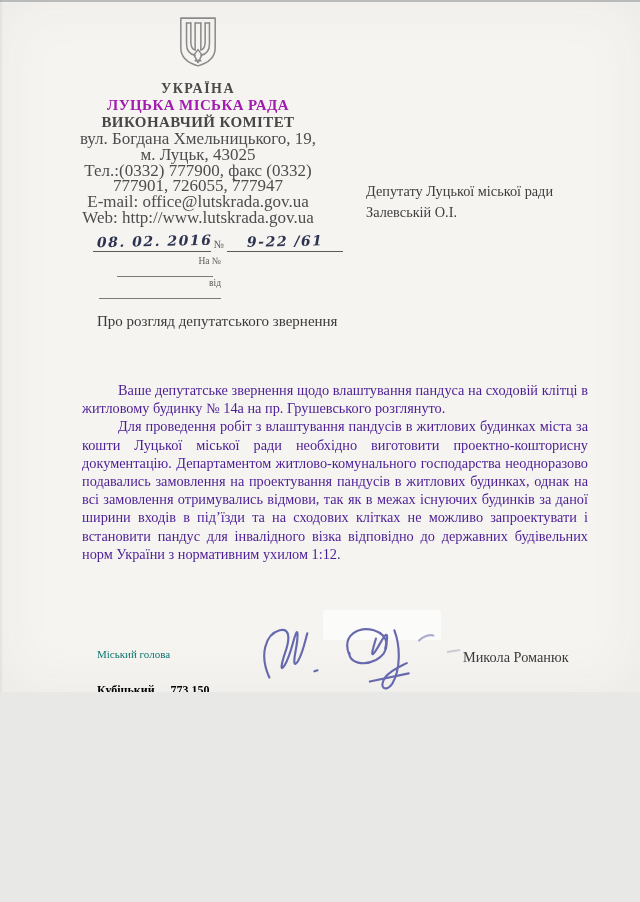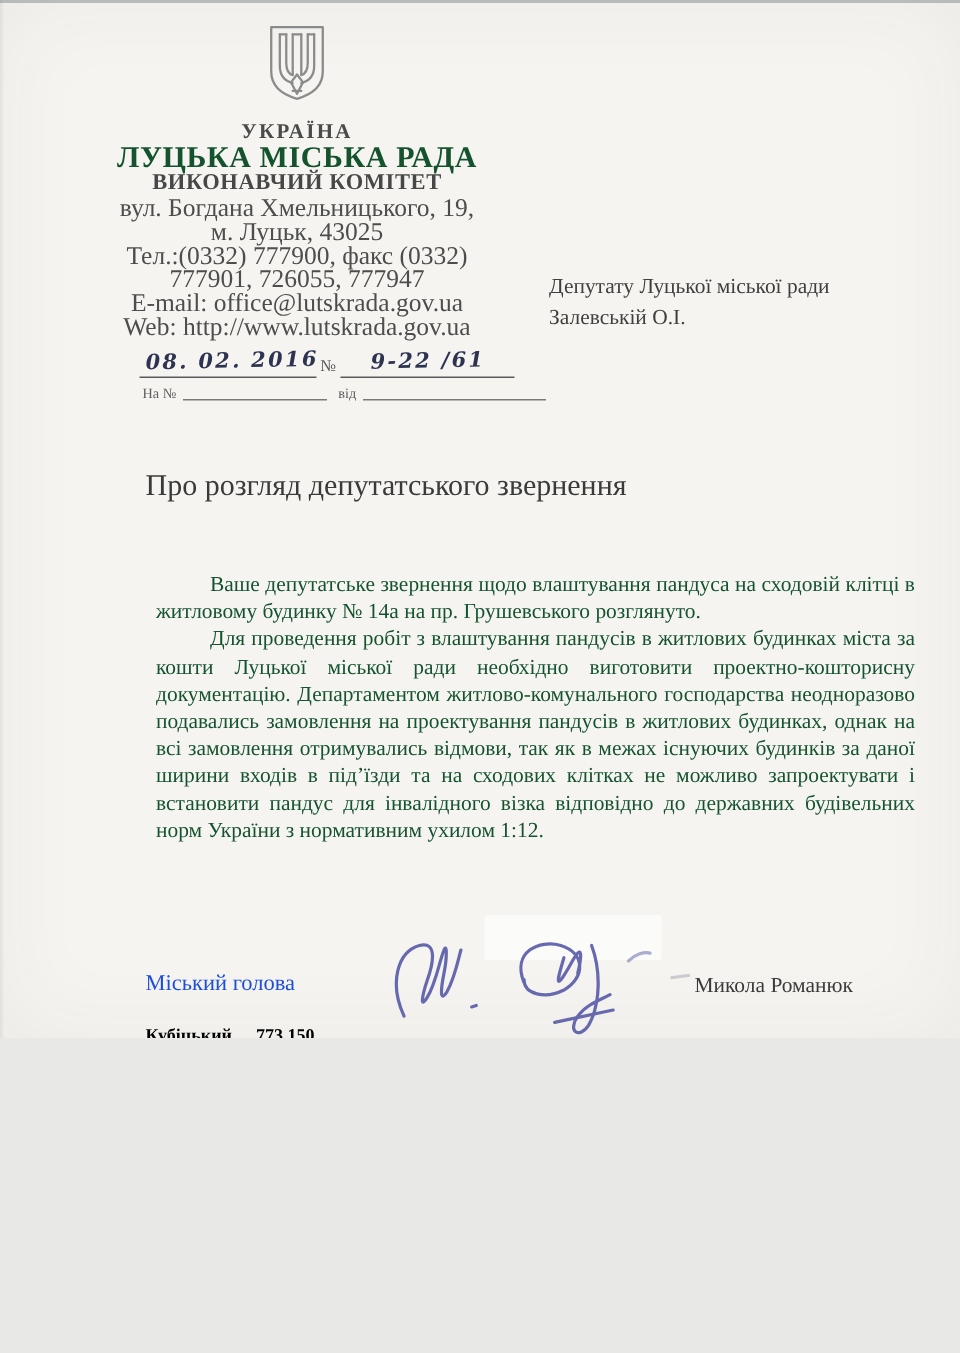--- a/index.html
+++ b/index.html
@@ -16,53 +16,53 @@
   }
   #page::after{
     content:"";position:absolute;left:0;top:0;width:3px;height:100%;
     background:linear-gradient(to right, rgba(120,120,118,0.12), rgba(120,120,118,0));
   }
 
   
   .letterhead{position:absolute;left:58px;top:12px;width:280px;text-align:center;}
   .emblem{width:42px;height:56px;margin:2px auto 10px auto;display:block;}
   .lh-country{font-size:14px;font-weight:bold;letter-spacing:1.5px;color:#4a4a4a;line-height:17px;}
-  .lh-org{font-size:20px;font-weight:bold;letter-spacing:0.4px;color:#14532d;line-height:17px;}
+  .lh-org{font-size:15px;font-weight:bold;letter-spacing:0.4px;color:#a21caf;line-height:17px;}
   .lh-dept{font-size:15px;font-weight:bold;letter-spacing:0.4px;color:#474747;line-height:17px;}
   .lh-line{font-size:17px;color:#4d4d4d;line-height:15.8px;}
 
   
   .ref-line{position:absolute;left:93px;top:232px;width:250px;display:flex;align-items:flex-end;}
   .hand{
     font-family:"DejaVu Serif", serif;font-style:italic;font-weight:bold;
     color:#2e3352;font-size:14px;letter-spacing:1.5px;white-space:nowrap;
     transform:rotate(-1.2deg);display:inline-block;
   }
   .ref-seg1{border-bottom:1.2px solid #5a5a5a;padding:0 4px 1px 4px;min-width:104px;text-align:center;}
   .ref-no{font-size:11px;color:#5a5a5a;padding:0 3px 2px 3px;}
   .ref-seg2{border-bottom:1.2px solid #5a5a5a;padding:0 4px 1px 4px;min-width:108px;text-align:center;}
 
-  .na-line{position:absolute;left:95px;top:256px;display:flex;align-items:flex-end;font-size:9.5px;color:#5c5c5c;}
+  .na-line{position:absolute;left:95px;top:256px;display:flex;align-items:flex-end;font-size:9.5px;color:#5c5c5c;flex-direction:column;}
   .blank{display:inline-block;border-bottom:1px solid #7a7a7a;height:10px;}
   .blank.b1{width:96px;margin:0 8px 1px 4px;}
   .blank.b2{width:122px;margin:0 0 1px 4px;}
 
   
   .recipient{position:absolute;left:366px;top:160px;font-size:14.3px;line-height:21px;color:#3e3e3e;margin-top:21px;}
 
   
-  .subject{position:absolute;left:97px;top:313px;font-size:20px;color:#3a3a3a;}
+  .subject{position:absolute;left:97px;top:313px;font-size:15px;color:#3a3a3a;}
 
   
-  .body-text{position:absolute;left:104px;top:381px;width:506px;font-size:14.3px;line-height:18.2px;
-    text-align:justify;color:#14532d;}
+  .body-text{position:absolute;left:82px;top:381px;width:506px;font-size:14.3px;line-height:18.2px;
+    text-align:justify;color:#4c1d95;}
   .body-text p{margin:0;text-indent:36px;}
 
   
-  .sig-title{position:absolute;left:97px;top:648px;font-size:15px;color:#1d4ed8;}
+  .sig-title{position:absolute;left:97px;top:648px;font-size:11px;color:#0f766e;}
   .sig-name{position:absolute;left:463px;top:649px;font-size:14.3px;color:#3a3a3a;}
   .whiteout{position:absolute;left:323px;top:610px;width:118px;height:30px;background:#fbfbf9;border-radius:2px;}
   .signature-svg{position:absolute;left:255px;top:618px;width:205px;height:82px;}
   .faint-mark{position:absolute;left:447px;top:650px;width:13px;height:2px;background:rgba(110,110,135,0.30);transform:rotate(-8deg);}
   .executor{position:absolute;left:97px;top:683px;font-size:12px;color:#000000;font-weight:bold;}
   .executor .phone{margin-left:16px;}
 
   
   .ink-blot{
     position:absolute;left:37px;top:884px;width:10px;height:11px;

